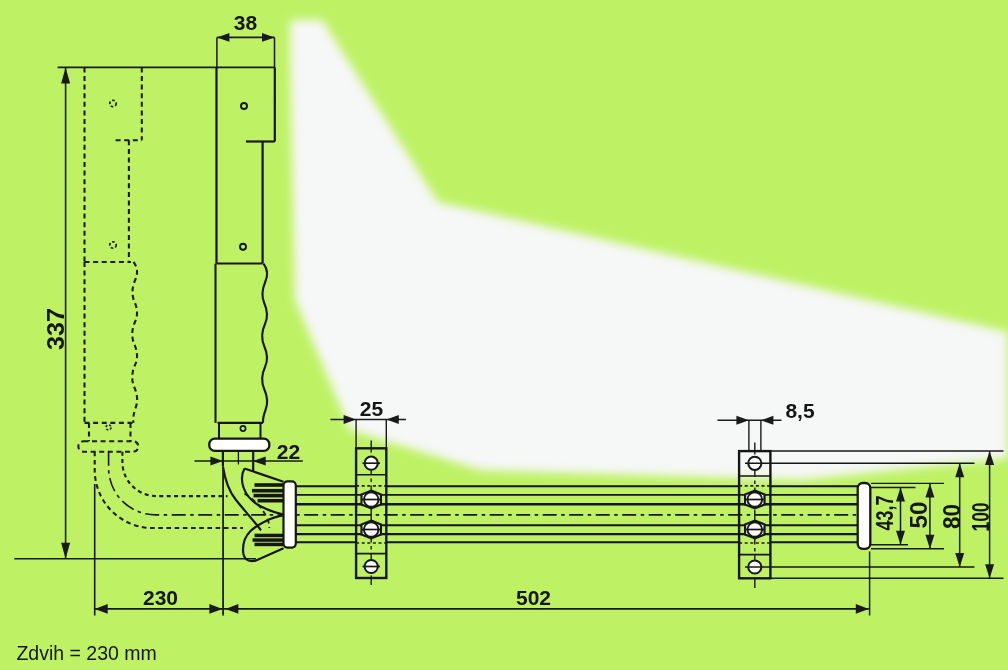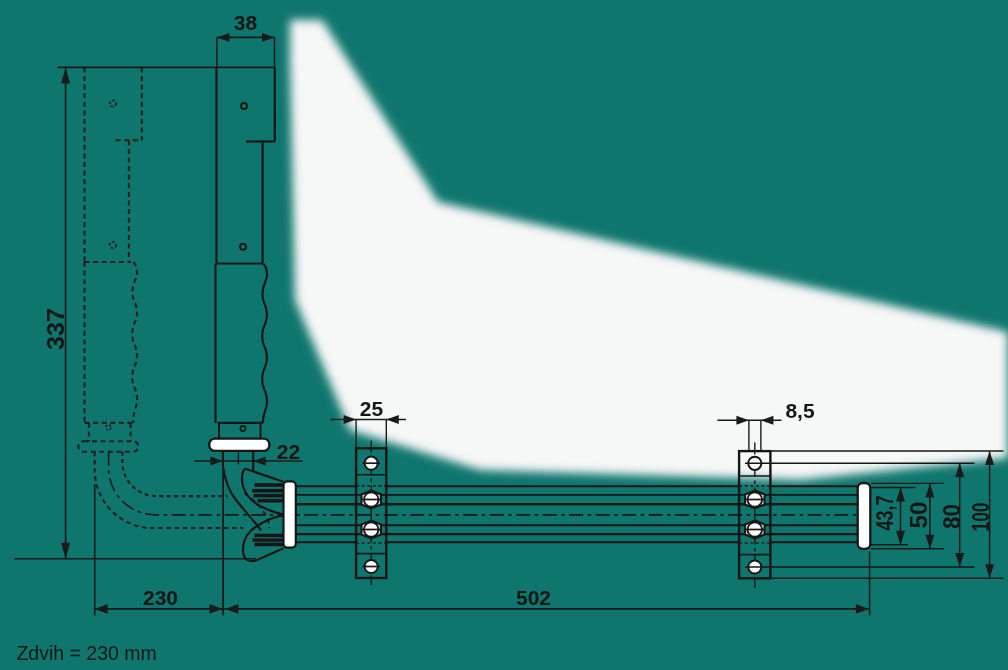--- a/index.html
+++ b/index.html
@@ -1,16 +1,16 @@
 <!DOCTYPE html>
 <html><head>
 <meta charset="utf-8">
 <style>
   html,body{margin:0;padding:0;background:#fff;}
-  #page{position:relative;width:1008px;height:670px;background:#0f766e;overflow:hidden;
+  #page{position:relative;width:1008px;height:670px;background:#bef264;overflow:hidden;
         font-family:"Liberation Sans", sans-serif;}
   svg{position:absolute;left:0;top:0;}
   text{font-family:"Liberation Sans", sans-serif;fill:#161616;}
   .dim{font-size:21px;font-weight:bold;}
   .dimv{font-size:23px;font-weight:bold;}
 </style>
 </head>
 <body>
 <div id="page">
 <svg width="1008" height="670" viewBox="0 0 1008 670">

